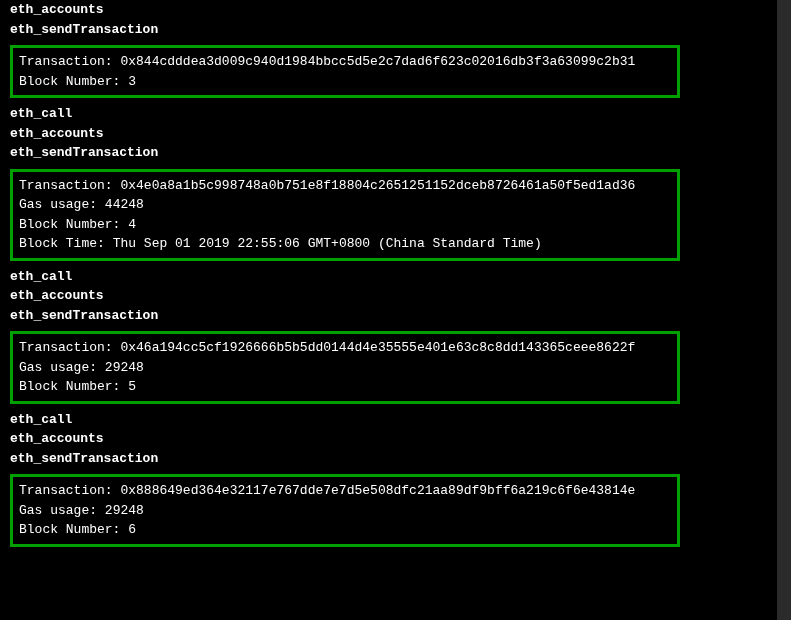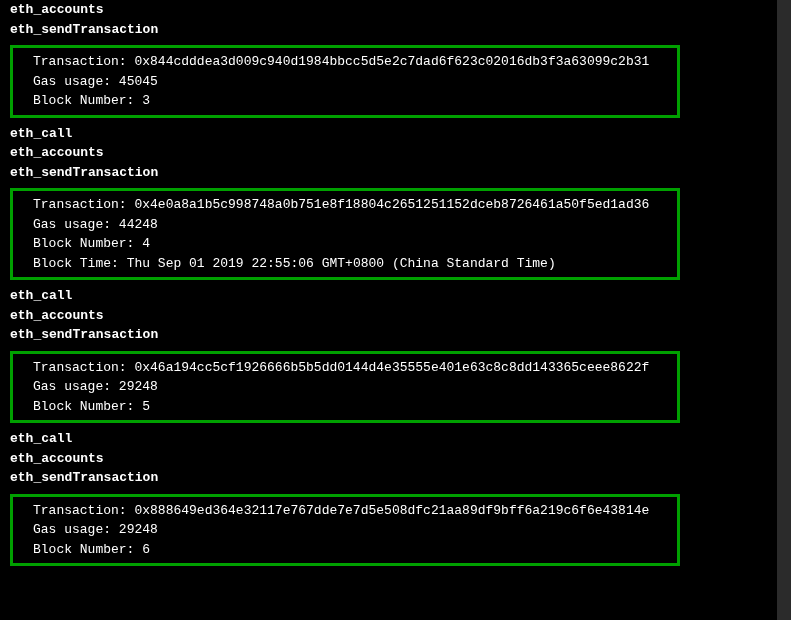--- a/index.html
+++ b/index.html
@@ -21,39 +21,38 @@
     }
     .terminal {
       padding: 0 0 0 10px;
     }
     .log-line {
       white-space: pre;
       font-weight: bold;
     }
     .tx-box {
       border: 3px solid #00a000;
-      padding: 4px 20px;
+      padding: 4px 6px;
       margin: 6px 4px 6px 0;
       max-width: 670px;
     }
     .tx-line {
       white-space: pre;
     }
   </style>
 </head>
 <body>
 
 <div class="terminal">
 
   <div class="log-line">eth_accounts</div>
   <div class="log-line">eth_sendTransaction</div>
 
   <div class="tx-box">
     <div class="tx-line"><span>Transaction:</span> <span>0x844cdddea3d009c940d1984bbcc5d5e2c7dad6f623c02016db3f3a63099c2b31</span></div>
-    <div class="tx-line"><span>Gas usage:</span> <span>45045</span></div>
     <div class="tx-line"><span>Block Number:</span> <span>3</span></div>
   </div>
 
   <div class="log-line">eth_call</div>
   <div class="log-line">eth_accounts</div>
   <div class="log-line">eth_sendTransaction</div>
 
   <div class="tx-box">
     <div class="tx-line"><span>Transaction:</span> <span>0x4e0a8a1b5c998748a0b751e8f18804c2651251152dceb8726461a50f5ed1ad36</span></div>
     <div class="tx-line"><span>Gas usage:</span> <span>44248</span></div>

